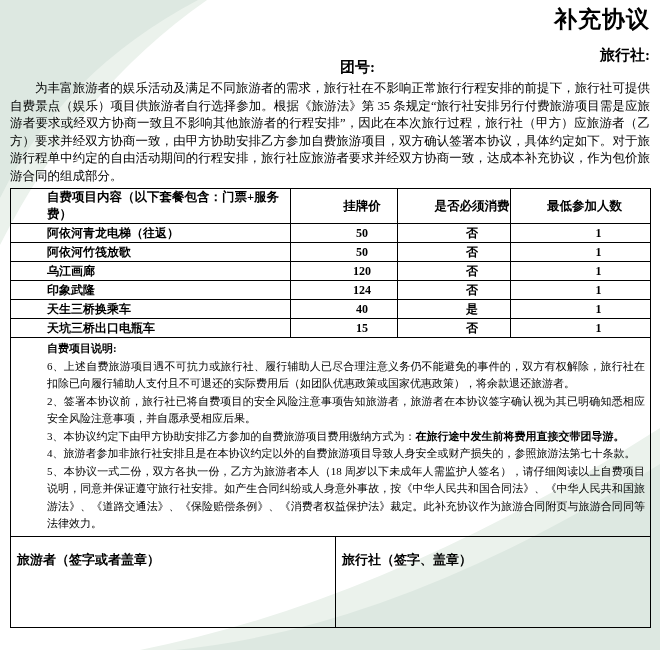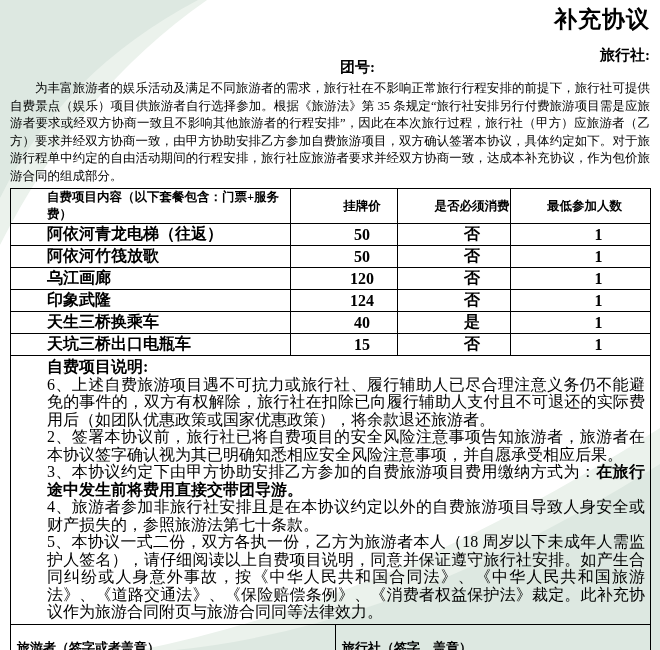--- a/index.html
+++ b/index.html
@@ -20,26 +20,26 @@
     text-align:justify;text-indent:2em;font-weight:normal;
   }
   table.fee{
     width:640px;border-collapse:collapse;table-layout:fixed;margin-top:3px;
   }
   table.fee td{border:1px solid #000;overflow:hidden;padding-left:36px;}
   tr.note-row td{
     height:21px;font-size:12.5px;font-weight:bold;padding:0 4px;
   }
   tr.head-row td{height:23px;font-size:12.5px;font-weight:bold;}
-  tr.data-row td{height:18px;font-size:16px;font-weight:bold;}
+  tr.data-row td{height:18px;font-size:12px;font-weight:bold;}
   td.lft{text-align:left;padding:0 4px;}
   td.ctr{text-align:center;padding:0;}
   td.hlft{text-align:left;padding:0 0 0 8px;}
   td.notes-cell{
-    padding:2px 5px 3px 5px;font-size:16px;line-height:17.5px;
+    padding:2px 5px 3px 5px;font-size:11px;line-height:17.5px;
     text-align:justify;font-weight:normal;vertical-align:top;margin-top:24px;
   }
   .notes-heading{font-weight:bold;}
   .notes-item b{font-weight:bold;}
   table.sig{
     width:640px;border-collapse:collapse;table-layout:fixed;margin-top:-1px;
   }
   table.sig td{
     border:1px solid #000;height:76px;vertical-align:top;
     padding:14px 0 0 6px;font-size:13px;font-weight:bold;

